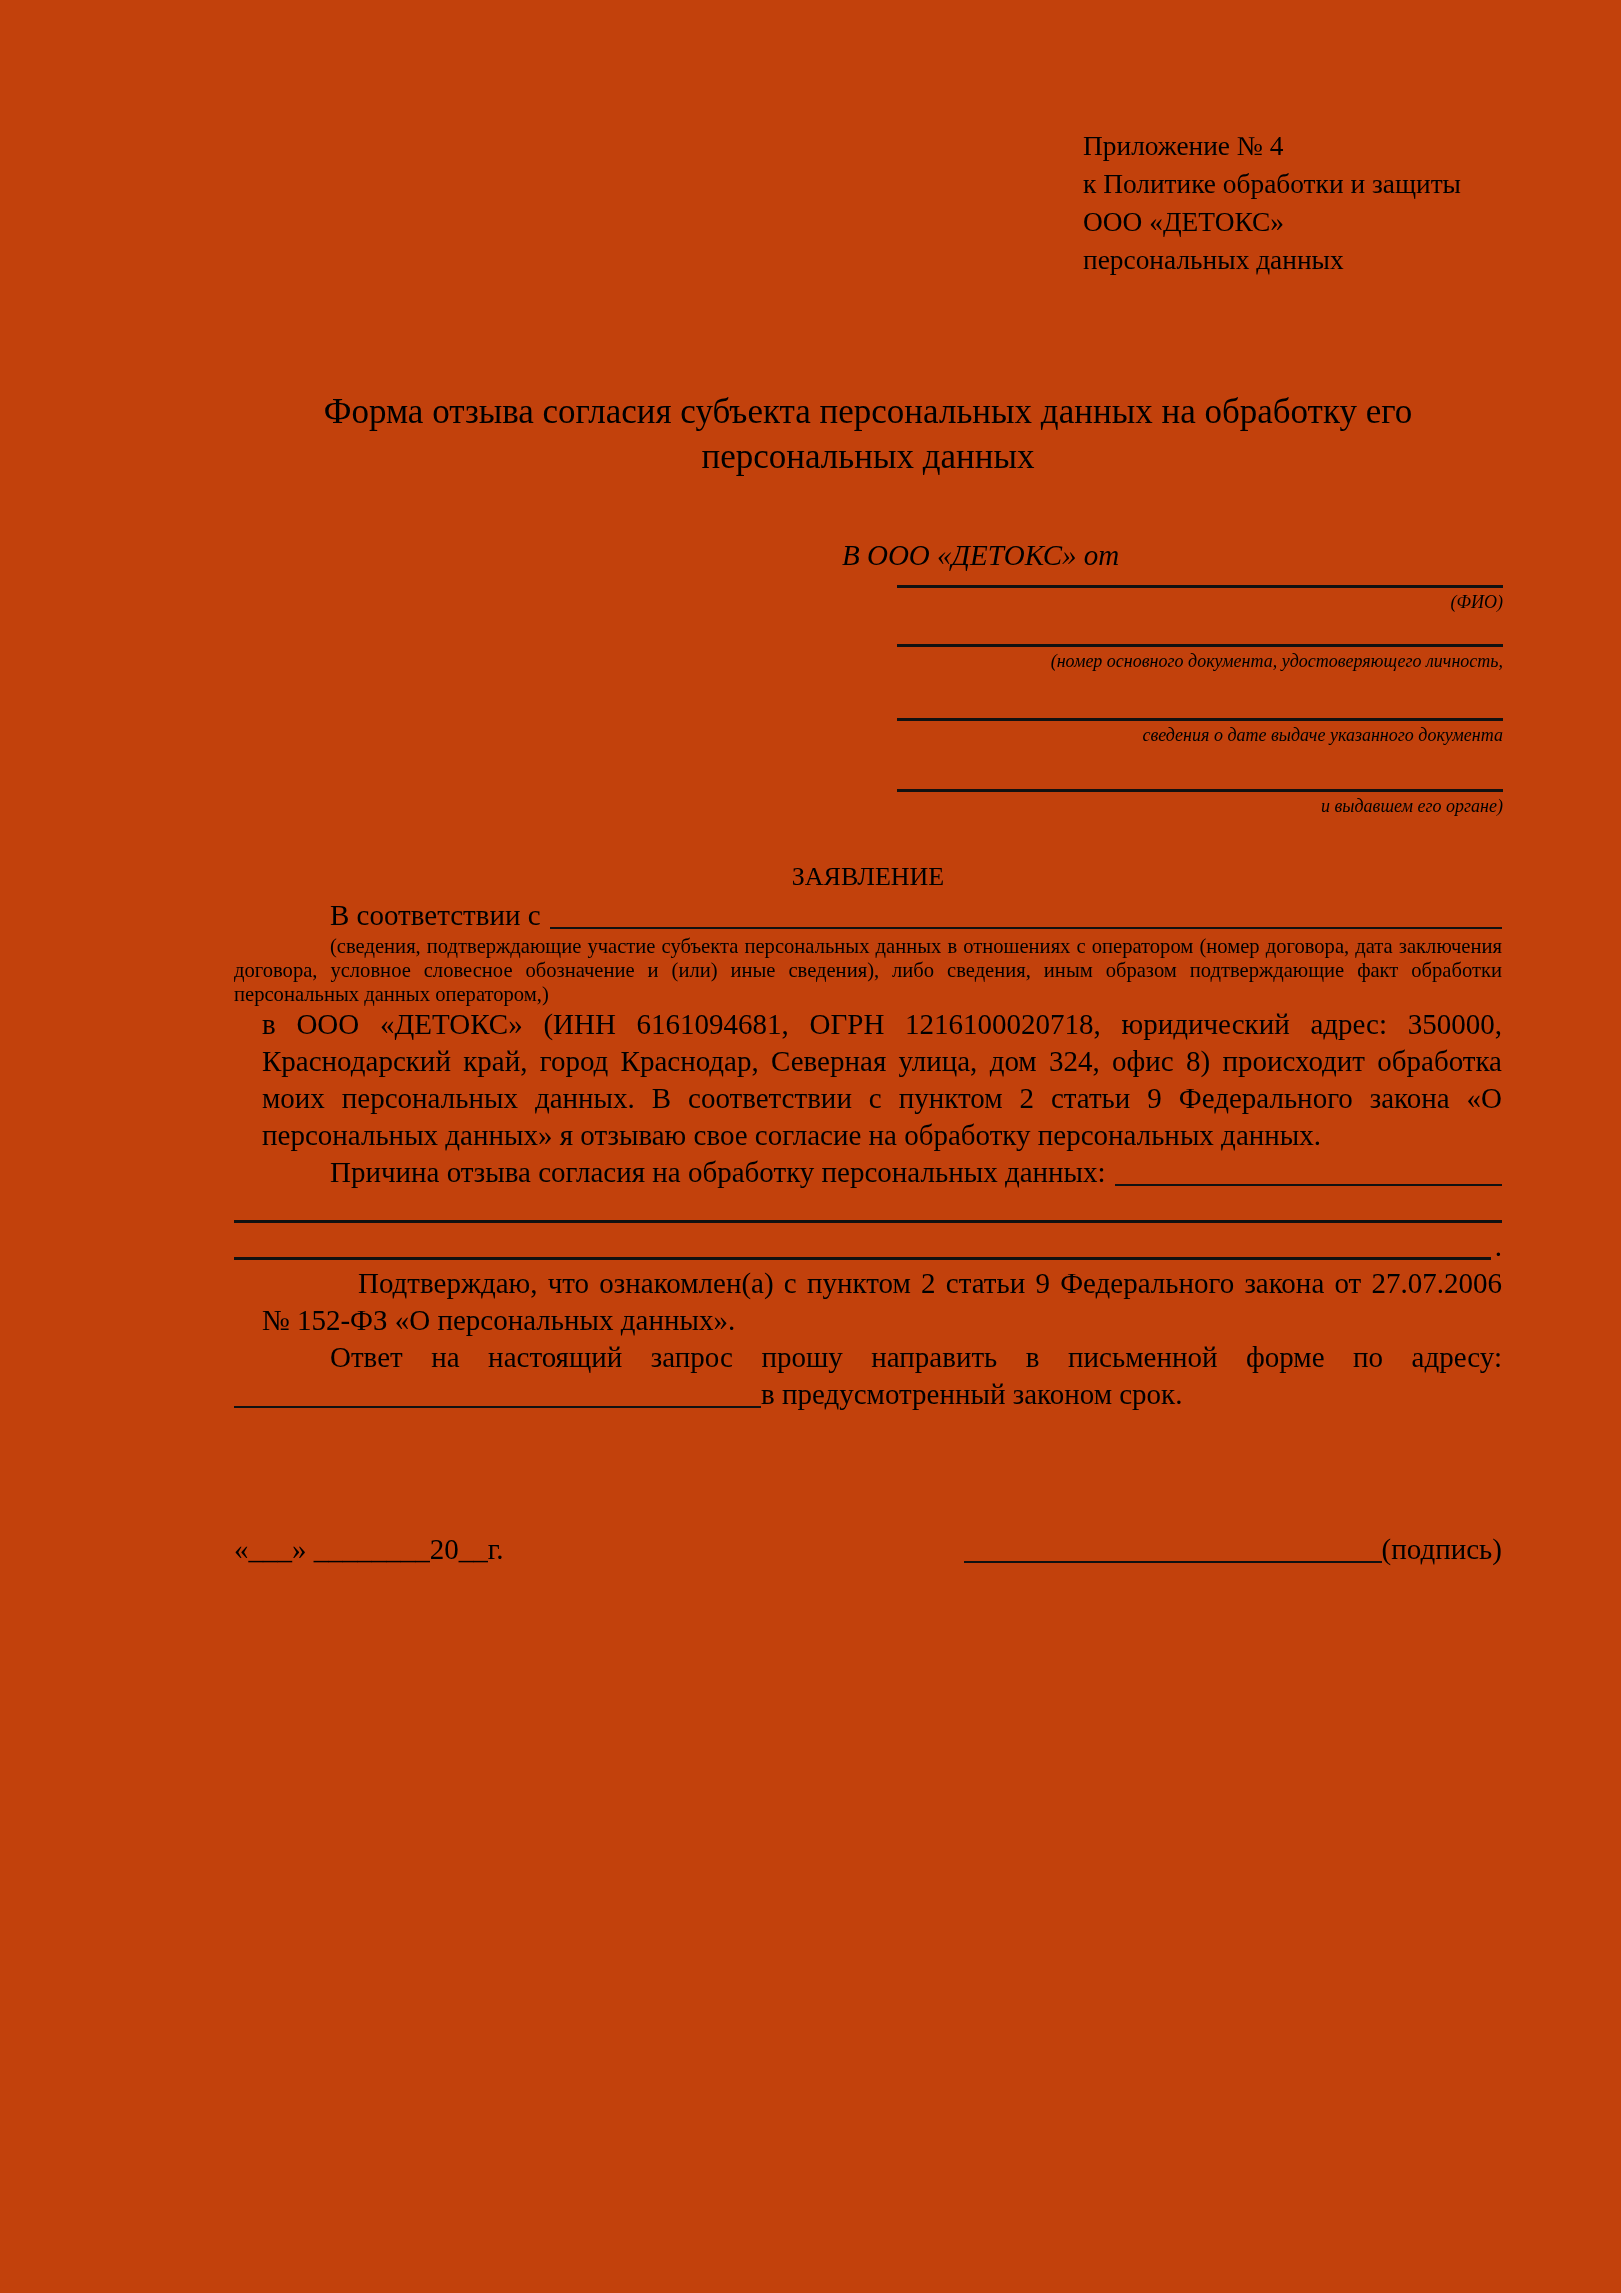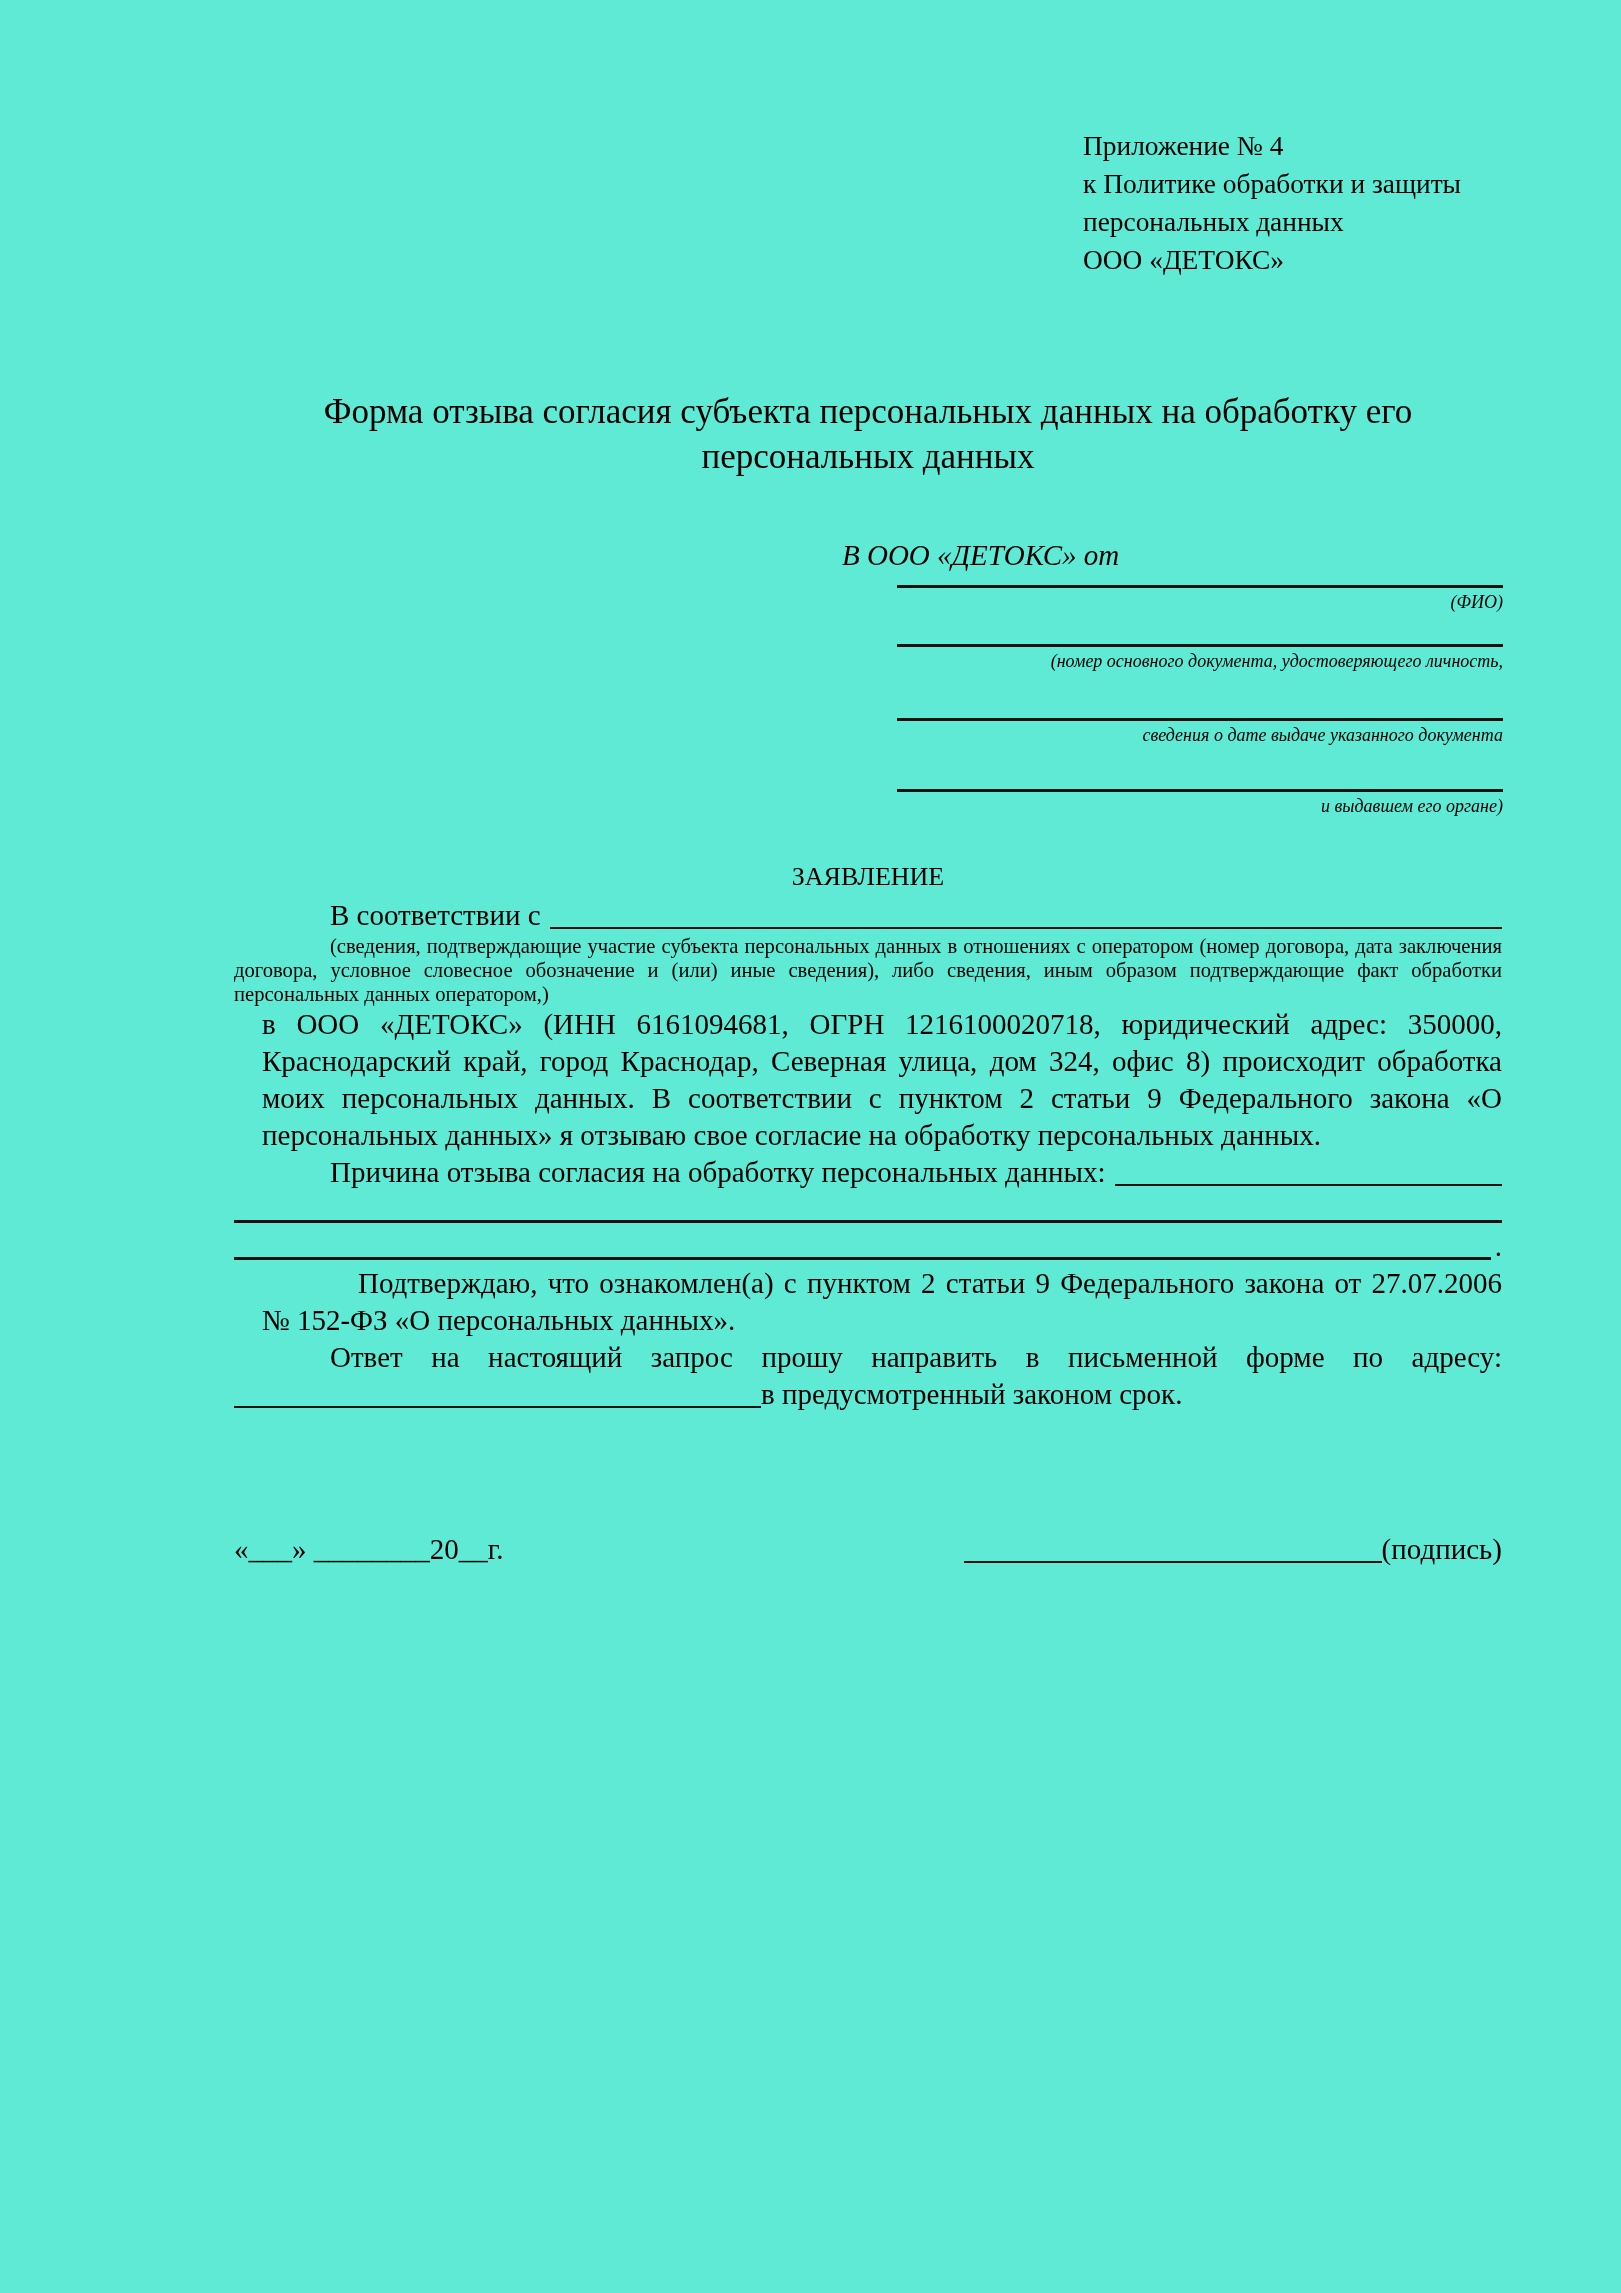--- a/index.html
+++ b/index.html
@@ -1,19 +1,19 @@
 <!DOCTYPE html>
 <html lang="ru"><head>
 <meta charset="utf-8">
 <style>
   html,body{margin:0;padding:0;background:#ffffff;}
   .page{
     position:relative;
     width:1621px;height:2294px;
-    background:#5eead4;color:#000;
+    background:#c2410c;color:#000;
     font-family:"Liberation Serif","DejaVu Serif",serif;
     overflow:hidden;
   }
   .content{
     position:absolute;left:234px;top:0;width:1268px;padding-top:127px;
     font-size:29px;line-height:37px;
   }
   
   .appendix{margin-left:849px;font-size:27.4px;line-height:38px;}
   
@@ -54,22 +54,22 @@
 </style>
 </head>
 <body>
 
 <div class="page">
   <div class="content">
 
     <div class="appendix">
       <div>Приложение № 4</div>
       <div>к Политике обработки и защиты</div>
+      <div>ООО «ДЕТОКС»</div>
       <div>персональных данных</div>
-      <div>ООО «ДЕТОКС»</div>
     </div>
 
     <div class="doc-title">Форма отзыва согласия субъекта персональных данных на обработку его персональных данных</div>
 
     <div class="addressee">
       <div class="addressee-to">В ООО «ДЕТОКС» от</div>
 
       <div class="blank-field bf1"></div>
       <div class="field-label">(ФИО)</div>
 

